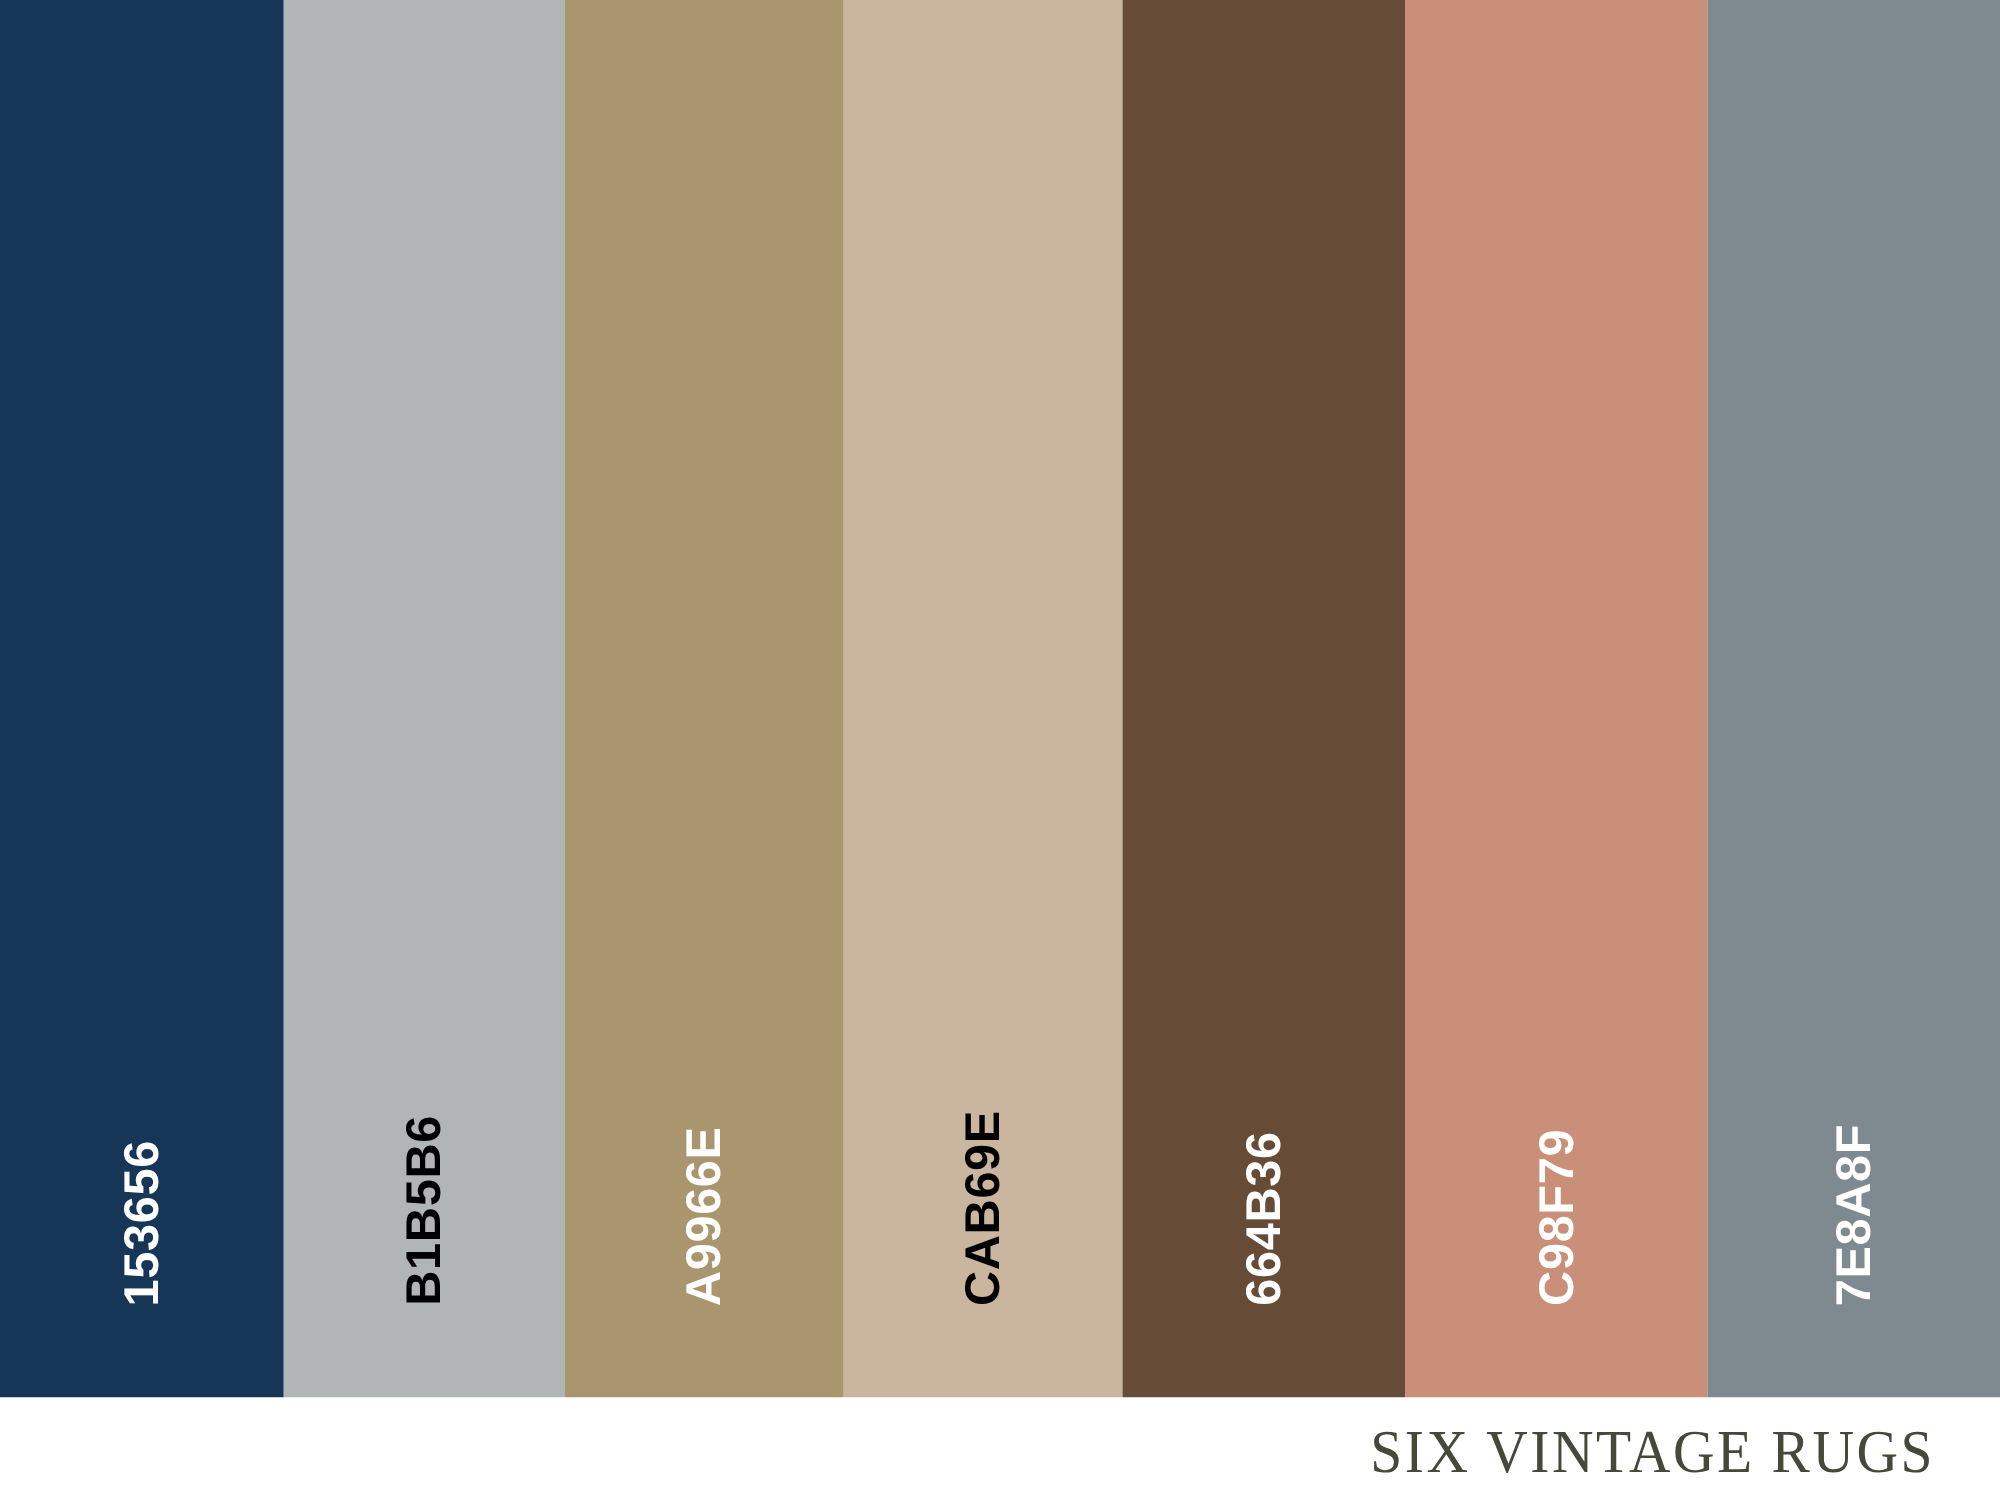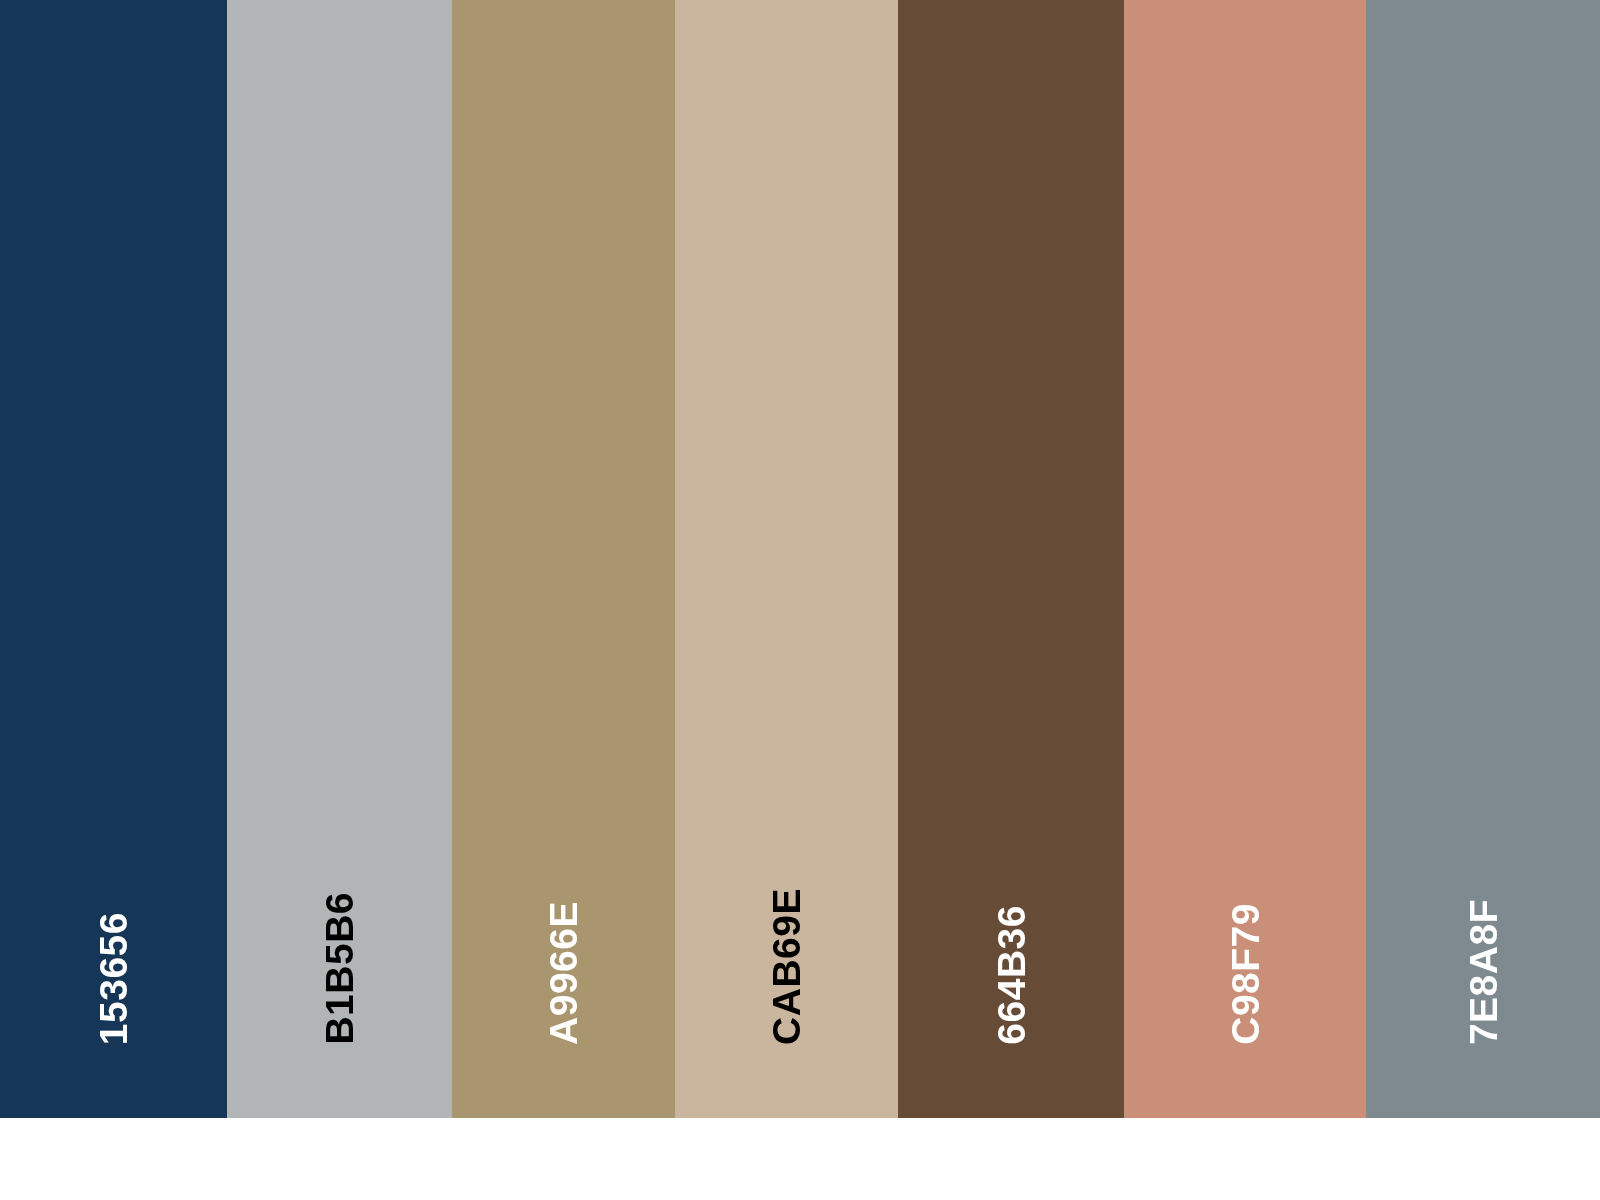--- a/index.html
+++ b/index.html
@@ -87,14 +87,17 @@
         <div class="swatch-label" style="color: rgb(255, 255, 255);">664B36</div>
       </div>
       <div class="swatch" style="background: rgb(201, 143, 121); flex: 0 0 15.125%;">
         <div class="swatch-label" style="color: rgb(255, 255, 255);">C98F79</div>
       </div>
       <div class="swatch" style="background: rgb(126, 138, 143); flex: 0 0 14.625%;">
         <div class="swatch-label" style="color: rgb(255, 255, 255);">7E8A8F</div>
       </div>
     </div>
 
+  <div id="footer-bar">
+    <div id="brand-logo">SIX VINTAGE RUGS</div>
+  </div>
 
 </div>
 
 </body></html>

